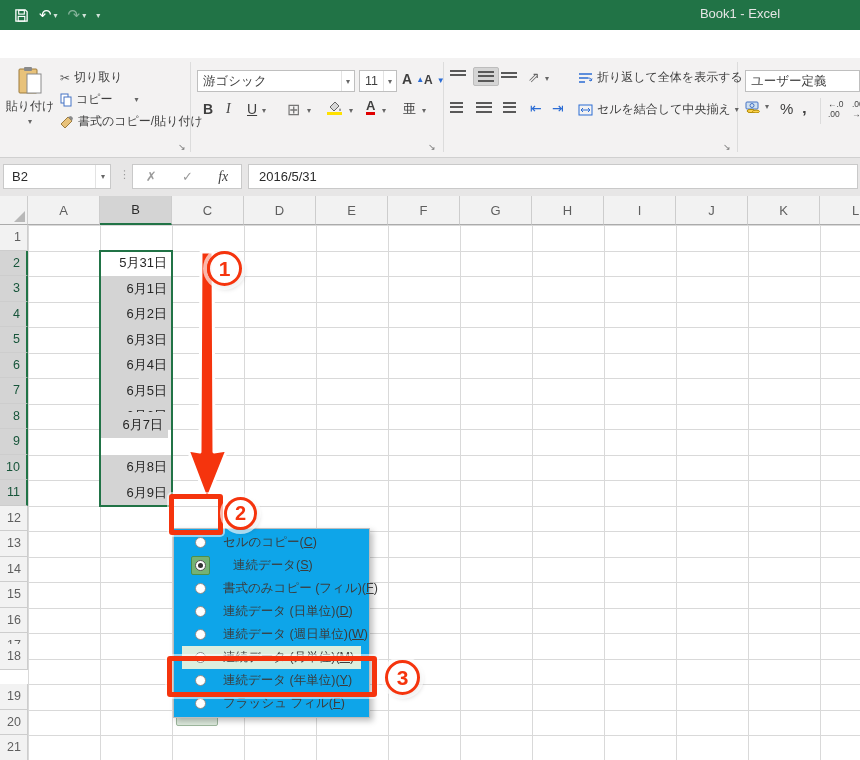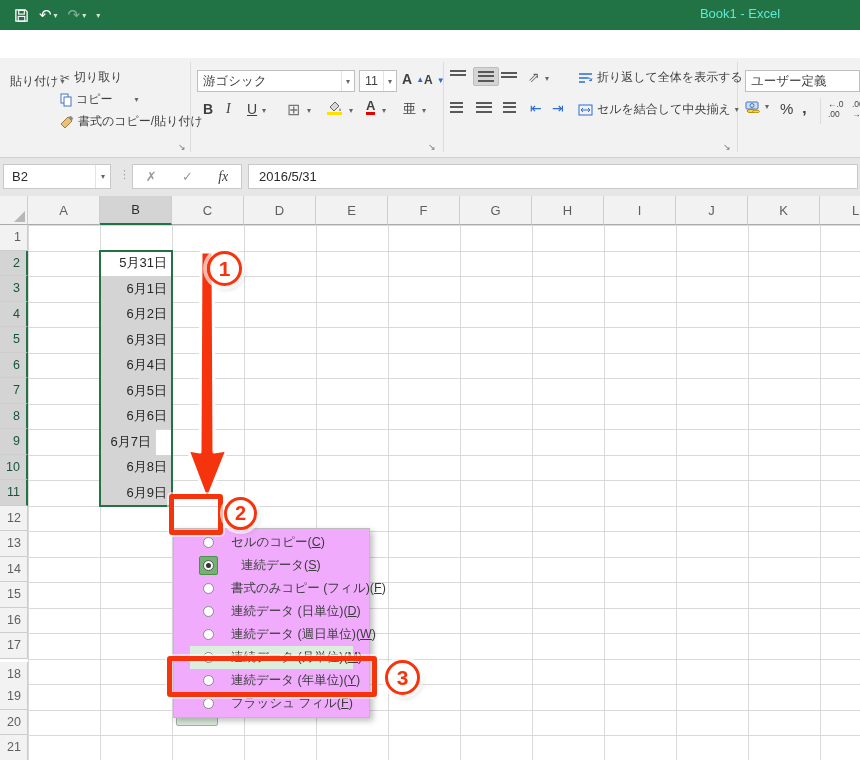--- a/index.html
+++ b/index.html
@@ -5,21 +5,21 @@
   * { margin:0; padding:0; box-sizing:border-box; }
   body { font-family:"Liberation Sans", sans-serif; }
   #app { position:relative; width:860px; height:760px; overflow:hidden; background:#fff; }
 
   
   .titlebar { position:absolute; left:0; top:0; width:860px; height:30px; background:#217346; display:flex; align-items:center; }
   .qat { display:flex; align-items:center; gap:10px; padding-left:14px; color:#fff; }
   .qat .ico { font-size:15px; color:#fff; display:flex; align-items:center; gap:2px; }
   .qat .dim { color:rgba(255,255,255,.45); }
   .qat .dd { font-size:8px; color:rgba(255,255,255,.8); }
-  .app-title { position:absolute; left:640px; top:6px; width:200px; text-align:center; color:#5eead4; font-size:13px; }
+  .app-title { position:absolute; left:640px; top:6px; width:200px; text-align:center; color:#e5e5e5; font-size:13px; }
 
   
   .tabrow { position:absolute; left:0; top:30px; width:860px; height:28px; background:#217346; display:flex; align-items:stretch; }
   .rtab { color:#fff; font-size:13px; padding:0 15px; display:flex; align-items:center; cursor:default; }
   .rtab.active { background:#fff; color:#217346; }
   .tellme { display:flex; align-items:center; gap:7px; color:#e9f2ec; font-size:13px; margin-left:10px; }
 
   
   .ribbon { position:absolute; left:0; top:58px; width:860px; height:100px; background:#f3f2f2; border-bottom:1px solid #d0d0d0; font-size:12px; color:#3f3f3f; }
   .gsep { position:absolute; top:4px; height:90px; width:1px; background:#dcdcdc; }
@@ -51,21 +51,21 @@
   .vline { position:absolute; top:29px; width:1px; background:#d9d9d9; }
   .hline { position:absolute; left:28px; height:1px; background:#d9d9d9; }
   .dcell { position:absolute; font-size:13px; color:#262626; display:flex; align-items:center; justify-content:flex-end; padding-right:5px; z-index:2; }
   .dcell.fill { background:#d4d4d4; }
   #selection { position:absolute; border:2px solid #217346; z-index:3; pointer-events:none; }
 
   
   .smarttag { position:absolute; left:176px; top:503px; width:42px; height:27px; background:#dce9dc; border:1px solid #9db79d; border-radius:2px; display:flex; align-items:center; justify-content:center; gap:4px; z-index:4; }
 
   
-  .menu { position:absolute; left:173px; top:528px; width:197px; background:#f0abfc; border:1px solid #bdbdbd; box-shadow:3px 3px 6px rgba(0,0,0,.25); z-index:5; padding:2px 16px; }
+  .menu { position:absolute; left:173px; top:528px; width:197px; background:#0ea5e9; border:1px solid #bdbdbd; box-shadow:3px 3px 6px rgba(0,0,0,.25); z-index:5; padding:2px 8px; }
   .mitem { height:23px; display:flex; align-items:center; font-size:12.5px; color:#3c3c3c; }
   .mitem.hl { background:#dceede; }
   .radio { width:11px; height:11px; border:1.5px solid #8a8a8a; border-radius:50%; margin-left:13px; flex:none; background:#fff; }
   .radiosel { width:19px; height:19px; margin-left:9px; background:#74b274; border:1px solid #4c8f4c; border-radius:2px; display:flex; align-items:center; justify-content:center; flex:none; }
   .radiosel .radio { margin:0; border-color:#555; display:flex; align-items:center; justify-content:center; }
   .radiosel .radio i { width:5px; height:5px; background:#333; border-radius:50%; display:block; }
   .mlabel { margin-left:17px; white-space:nowrap; }
   .radiosel + .mlabel { margin-left:23px; }
 
   
@@ -101,21 +101,21 @@
     </div>
     <div class="app-title">Book1 - Excel</div>
   </div>
 
 
   <div class="ribbon">
     <div class="gsep" style="left:190px"></div>
     <div class="gsep" style="left:443px"></div>
     <div class="gsep" style="left:737px"></div>
 
-    <div class="rbtn" style="left:8px; top:8px; width:44px; flex-direction:row; gap:2px;">
+    <div class="rbtn" style="left:8px; top:8px; width:44px; flex-direction:column; gap:2px;">
       <svg width="26" height="30" viewBox="0 0 26 30">
           <rect x="2" y="3" width="18" height="24" rx="1" fill="#e8c27a" stroke="#9c7b3c"></rect>
           <rect x="7" y="1" width="8" height="4" rx="1" fill="#8a8a8a"></rect>
           <rect x="10" y="8" width="14" height="19" fill="#fff" stroke="#8a8a8a"></rect>
         </svg>
       <span>貼り付け</span>
       <span class="dd">▾</span>
     </div>
     <div class="rbtn" style="left:60px; top:11px;">
       <span style="color:#555;">✂</span>
@@ -277,21 +277,21 @@
         <div class="rowhdr sel" style="top: 207.5px; height: 25.5px;">8</div>
         <div class="rowhdr sel" style="top: 233px; height: 25.5px;">9</div>
         <div class="rowhdr sel" style="top: 258.5px; height: 25.5px;">10</div>
         <div class="rowhdr sel" style="top: 284px; height: 25.5px;">11</div>
         <div class="rowhdr" style="top: 309.5px; height: 25.5px;">12</div>
         <div class="rowhdr" style="top: 335px; height: 25.5px;">13</div>
         <div class="rowhdr" style="top: 360.5px; height: 25.5px;">14</div>
         <div class="rowhdr" style="top: 386px; height: 25.5px;">15</div>
         <div class="rowhdr" style="top: 411.5px; height: 25.5px;">16</div>
         <div class="rowhdr" style="top: 437px; height: 25.5px;">17</div>
-        <div class="rowhdr" style="top: 466px; height: 25.5px;">18</div>
+        <div class="rowhdr" style="top: 448px; height: 25.5px;">18</div>
         <div class="rowhdr" style="top: 488px; height: 25.5px;">19</div>
         <div class="rowhdr" style="top: 513.5px; height: 25.5px;">20</div>
         <div class="rowhdr" style="top: 539px; height: 25.5px;">21</div>
       </div>
     <div id="gridlines">
         <div class="vline" style="left: 28px; height: 535px;"></div>
         <div class="vline" style="left: 100px; height: 535px;"></div>
         <div class="vline" style="left: 172px; height: 535px;"></div>
         <div class="vline" style="left: 244px; height: 535px;"></div>
         <div class="vline" style="left: 316px; height: 535px;"></div>
@@ -325,21 +325,21 @@
         <div class="hline" style="top: 539px; width: 832px;"></div>
       </div>
     <div id="cells">
         <div class="dcell" style="left: 100px; width: 72px; top: 54.5px; height: 25.5px;">5月31日</div>
         <div class="dcell fill" style="left: 100px; width: 72px; top: 80px; height: 25.5px;">6月1日</div>
         <div class="dcell fill" style="left: 100px; width: 72px; top: 105.5px; height: 25.5px;">6月2日</div>
         <div class="dcell fill" style="left: 100px; width: 72px; top: 131px; height: 25.5px;">6月3日</div>
         <div class="dcell fill" style="left: 100px; width: 72px; top: 156.5px; height: 25.5px;">6月4日</div>
         <div class="dcell fill" style="left: 100px; width: 72px; top: 182px; height: 25.5px;">6月5日</div>
         <div class="dcell fill" style="left: 100px; width: 72px; top: 207.5px; height: 25.5px;">6月6日</div>
-        <div class="dcell fill" style="left: 100px; width: 56px; top: 233px; height: 25.5px;">6月7日</div>
+        <div class="dcell fill" style="left: 100px; width: 68px; top: 216px; height: 25.5px;">6月7日</div>
         <div class="dcell fill" style="left: 100px; width: 72px; top: 258.5px; height: 25.5px;">6月8日</div>
         <div class="dcell fill" style="left: 100px; width: 72px; top: 284px; height: 25.5px; text-align: center;">6月9日</div>
       </div>
     <div id="selection" style="left: 99px; width: 74px; top: 53.5px; height: 257px;"></div>
     <div class="smarttag">
       <svg width="16" height="13" viewBox="0 0 16 13">
           <rect x="1" y="1" width="6" height="4" fill="#4472c4"></rect>
           <rect x="7" y="1" width="6" height="4" fill="#fff" stroke="#888"></rect>
           <rect x="1" y="5" width="6" height="4" fill="none" stroke="#888" stroke-dasharray="2 1"></rect>
           <path d="M2 10 h4 M4 8 v4" stroke="#217346" stroke-width="1.4"></path>

